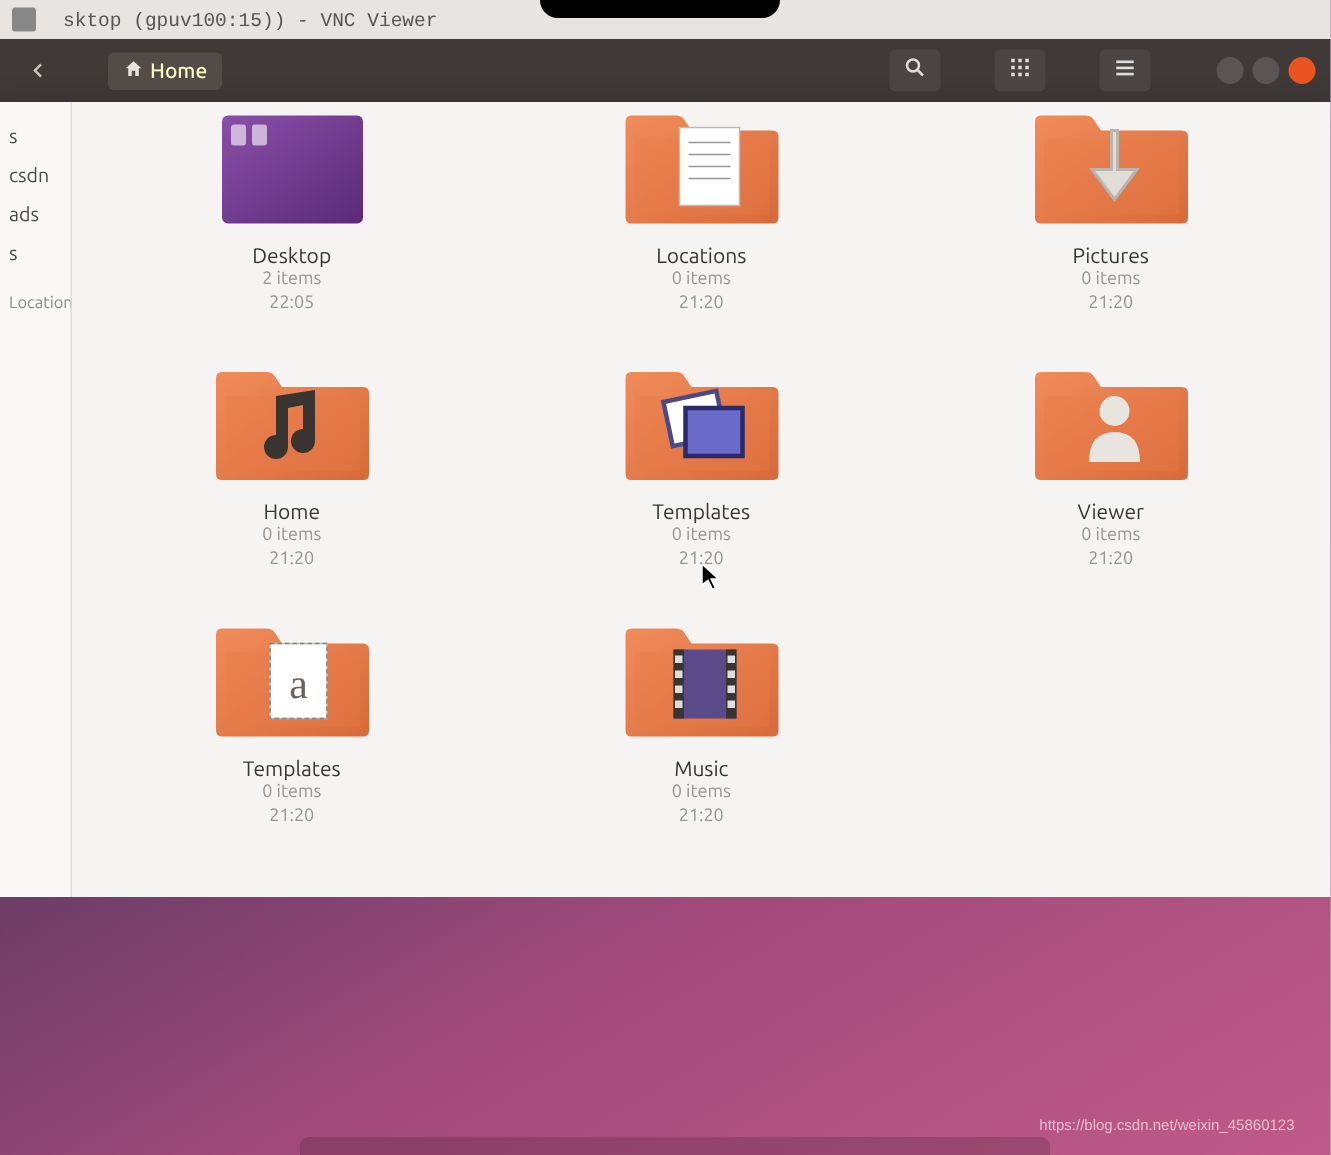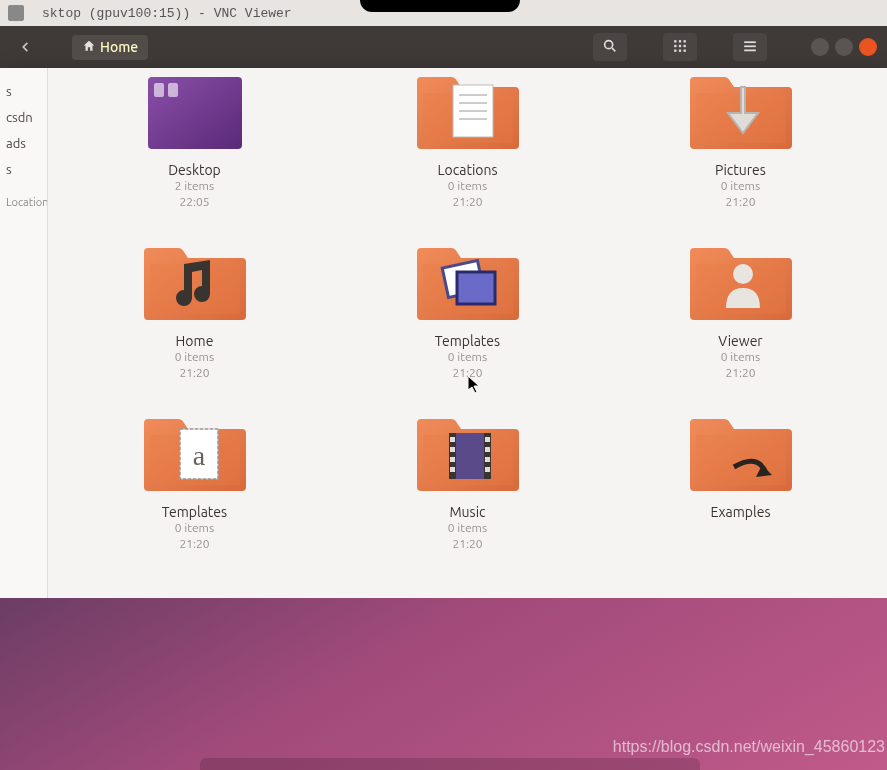--- a/index.html
+++ b/index.html
@@ -144,23 +144,23 @@
       bottom: 0;
       left: 200px;
       width: 500px;
       height: 12px;
       background: rgba(0,0,0,0.15);
       border-radius: 6px 6px 0 0;
     }
     .watermark {
       position: absolute;
       bottom: 14px;
-      right: 2px;
+      right: 24px;
       color: rgba(255,255,255,0.6);
-      font-size: 16px;
+      font-size: 10px;
       font-family: Arial, sans-serif;
     }
     .cursor {
       position: absolute;
       left: 468px;
       top: 376px;
       pointer-events: none;
     }
     .notch {
       position: absolute;
@@ -403,39 +403,20 @@
               <rect x="72" y="24" width="5" height="5" fill="#ddd"></rect>
               <rect x="72" y="34" width="5" height="5" fill="#ddd"></rect>
               <rect x="72" y="44" width="5" height="5" fill="#ddd"></rect>
               <rect x="72" y="54" width="5" height="5" fill="#ddd"></rect>
   </svg>
           </div>
           <div class="folder-label">Music</div>
           <div class="folder-meta">0 items</div>
           <div class="folder-meta">21:20</div>
         </div>
-        <div class="folder-item">
-          <div class="folder-icon-wrap">
-            <svg width="110" height="84" viewBox="0 0 110 84">
-    <defs>
-      <linearGradient id="fg" x1="0" y1="0" x2="1" y2="1">
-        <stop offset="0%" stop-color="#f08c5a"></stop>
-        <stop offset="100%" stop-color="#d86a3a"></stop>
-      </linearGradient>
-    </defs>
-    <path d="M4 18 L4 10 Q4 6 8 6 L38 6 Q42 6 44 10 L48 16 L102 16 Q106 16 106 20 L106 74 Q106 78 102 78 L8 78 Q4 78 4 74 Z" fill="url(#fg)"></path>
-    <rect x="10" y="22" width="90" height="50" fill="#e87a48" opacity="0.35"></rect>
-    <path d="M48 54 Q72 40 80 60" fill="none" stroke="#2a2420" stroke-width="5"></path>
-              <path d="M76 52 L86 62 L70 64 Z" fill="#2a2420"></path>
-  </svg>
-          </div>
-          <div class="folder-label">Examples</div>
-          <div class="folder-meta"></div>
-          <div class="folder-meta"></div>
-        </div>
       </div>
   </div>
 </div>
 
 <div class="desktop-wallpaper">
   <div class="dock-hint"></div>
 </div>
 
 <span class="watermark">https://blog.csdn.net/weixin_45860123</span>
 

